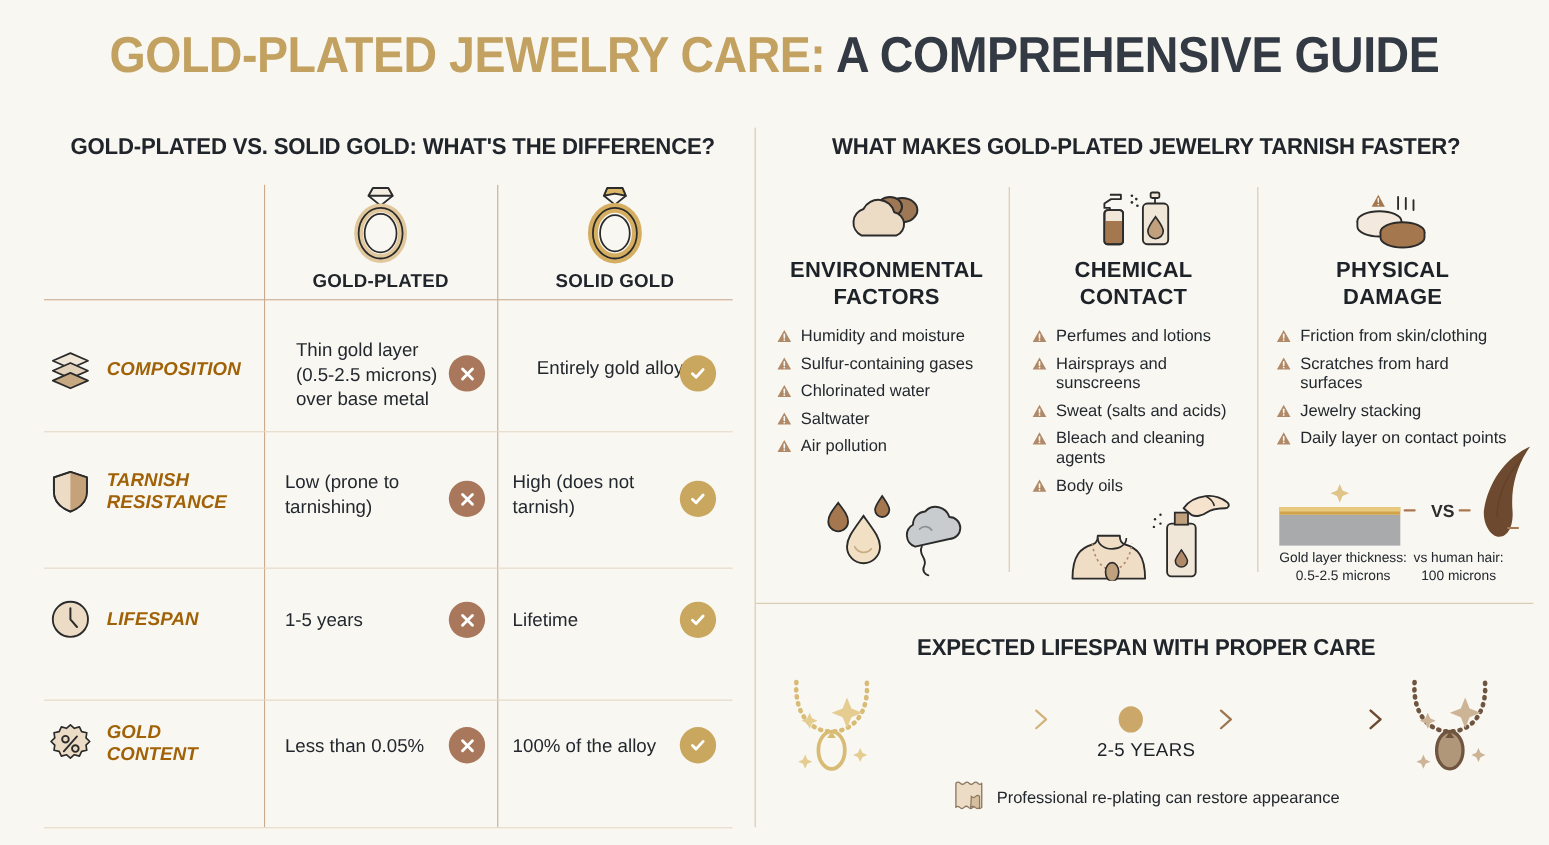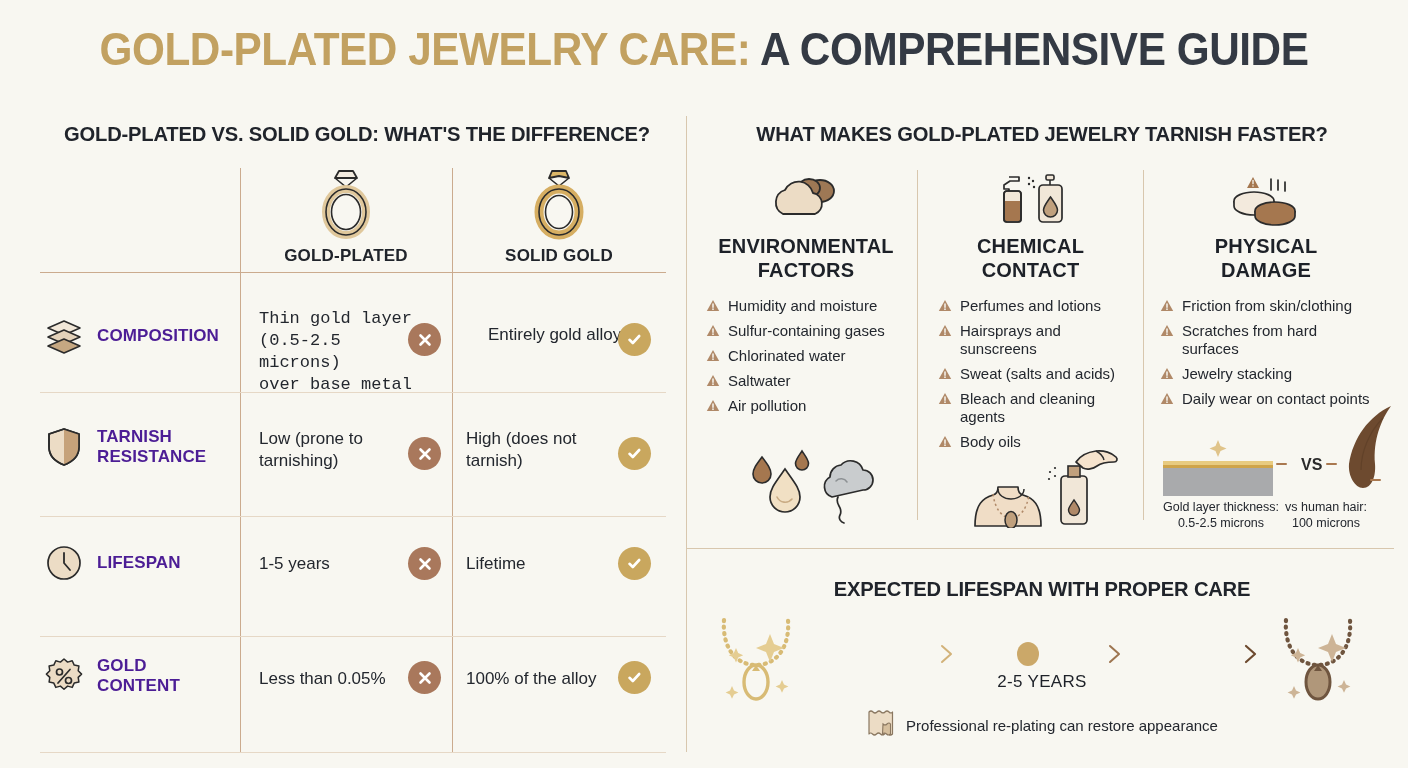--- a/index.html
+++ b/index.html
@@ -43,21 +43,21 @@
   .col-line.c2{left:412px;height:584px;}
   .row-line{position:absolute;left:0;width:626px;height:1px;background:#e6d8c6;}
   .row-line.top{background:#cbab8e;}
 
   .thead-cell{position:absolute;text-align:center;}
   .thead-cell .lbl{font-size:17px;font-weight:bold;letter-spacing:0.2px;color:#20242b;margin-top:4px;}
 
   .ring{display:block;margin:0 auto;}
 
   .rowlabel{position:absolute;display:flex;align-items:center;gap:13px;}
-  .rowlabel .txt{font-size:17px;font-weight:bold;line-height:1.15;color:#4c1d95;letter-spacing:0.1px;}
+  .rowlabel .txt{font-size:17px;font-weight:bold;line-height:1.15;color:#a16207;letter-spacing:0.1px;font-style:italic;}
   .cellval{position:absolute;font-size:17px;line-height:1.3;color:#23272e;}
   .badge{position:absolute;width:33px;height:33px;border-radius:50%;
          display:flex;align-items:center;justify-content:center;}
   .badge.x{background:#a9785c;}
   .badge.ok{background:#c9a75e;}
 
   
   .factor{position:absolute;top:168px;}
   .factor .ficon{height:62px;display:flex;align-items:center;justify-content:center;}
   .factor .fname{
@@ -129,21 +129,21 @@
     <div class="row-line" style="top:584px;"></div>
 
     <div class="rowlabel" style="left:4px;top:148px;">
       <svg width="40" height="40" viewBox="0 0 40 40">
         <path d="M20 5 L36 12 L20 19 L4 12 Z" fill="#f1e7d8" stroke="#2b2b2b" stroke-width="1.6" stroke-linejoin="round"></path>
         <path d="M20 14 L36 21 L20 28 L4 21 Z" fill="#e3d2ba" stroke="#2b2b2b" stroke-width="1.6" stroke-linejoin="round"></path>
         <path d="M20 23 L36 30 L20 37 L4 30 Z" fill="#c6a882" stroke="#2b2b2b" stroke-width="1.6" stroke-linejoin="round"></path>
       </svg>
       <span class="txt" style="white-space:pre-line;">COMPOSITION</span>
     </div>
-    <div class="cellval" style="left:219px;top:140px;width:160px;white-space:pre-line;font-family:Liberation Mono, monospace;">Thin gold layer
+    <div class="cellval" style="left:229px;top:140px;width:160px;white-space:pre-line;">Thin gold layer
 (0.5-2.5 microns)
 over base metal</div>
     <div class="badge x" style="left:368px;top:155px;">
       <svg width="16" height="16" viewBox="0 0 16 16">
         <path d="M3.5 3.5 L12.5 12.5 M12.5 3.5 L3.5 12.5" stroke="#fff" stroke-width="2.6" stroke-linecap="round"></path>
       </svg>
     </div>
     <div class="cellval" style="left:448px;top:156px;width:155px;">Entirely gold alloy</div>
     <div class="badge ok" style="left:578px;top:155px;">
       <svg width="17" height="17" viewBox="0 0 17 17">
@@ -406,21 +406,21 @@
           <circle cx="7" cy="10.2" r="0.85" fill="#f8f7f1"></circle>
         </svg>
         <span>Jewelry stacking</span>
       </li>
       <li>
         <svg class="tri" width="14" height="13" viewBox="0 0 14 13">
           <path d="M7 1 L13.2 12 L0.8 12 Z" fill="#b08968"></path>
           <path d="M7 5 v3.2" stroke="#f8f7f1" stroke-width="1.5" stroke-linecap="round"></path>
           <circle cx="7" cy="10.2" r="0.85" fill="#f8f7f1"></circle>
         </svg>
-        <span>Daily wear on contact points</span>
+        <span>Daily layer on contact points</span>
       </li>
     </ul>
   </div>
 
   <div class="haircmp" style="left:1155px;top:400px;width:245px;height:105px;">
     <svg width="245" height="105" viewBox="0 0 245 105">
       <rect x="8" y="68" width="110" height="28" fill="#a9aaac"></rect>
       <rect x="8" y="61" width="110" height="7" fill="#cfa44a"></rect>
       <rect x="8" y="61" width="110" height="4" fill="#e8cb80"></rect>
       <path d="M63 40 l2.5 6 l6 2.5 l-6 2.5 l-2.5 6 l-2.5-6 l-6-2.5 l6-2.5 Z" fill="#e0c48a"></path>

